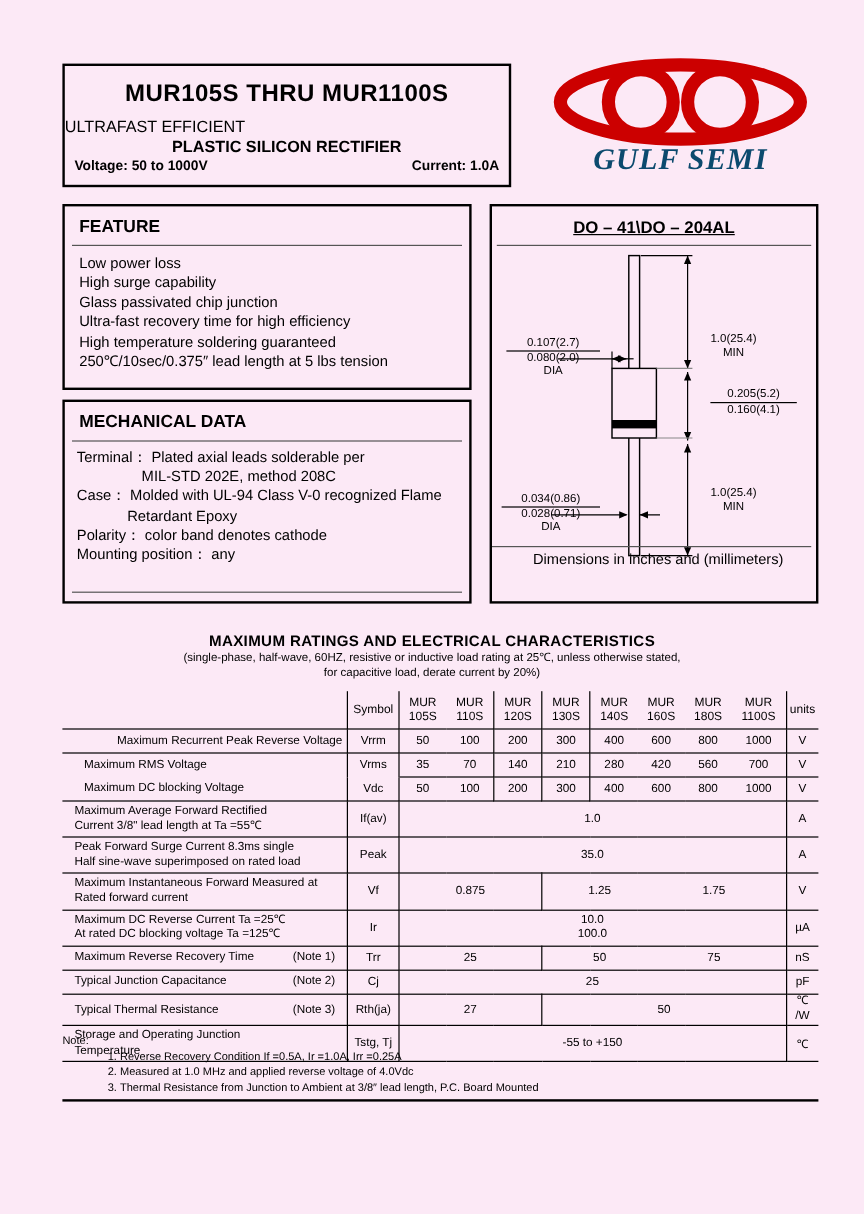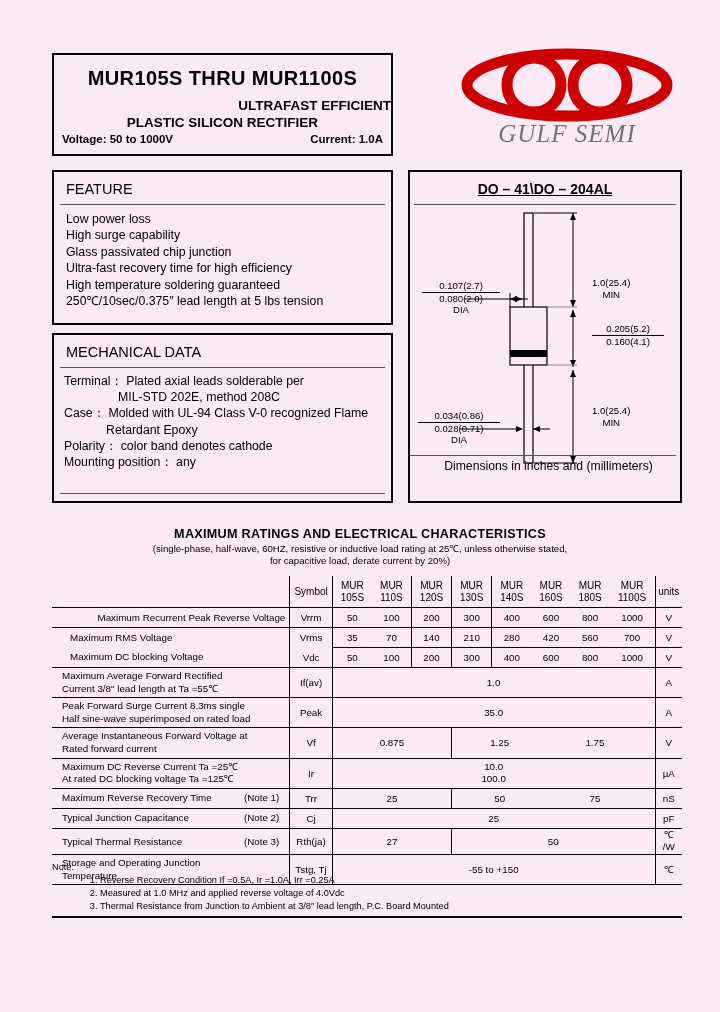--- a/index.html
+++ b/index.html
@@ -6,40 +6,40 @@
   body{
     width:720px;height:1012px;
     background:#fce9f6;
     font-family:"Liberation Sans", sans-serif;
     color:#000;
     overflow:hidden;
   }
   .page{position:relative;width:720px;height:1012px;}
 
   
-  .header{position:absolute;left:52px;top:53px;width:341px;height:103px;
+  .header{position:absolute;left:52px;top:53px;width:374px;height:103px;
           border:2px solid #000;box-sizing:border-box;}
   .h-title{text-align:center;font-size:20px;font-weight:bold;letter-spacing:.4px;
            margin-top:12px;}
-  .h-sub1{text-align:right;font-size:13.5px;font-weight:bold;margin-top:8px;}
+  .h-sub1{text-align:left;font-size:13.5px;font-weight:normal;margin-top:8px;}
   .h-sub2{text-align:center;font-size:13.5px;font-weight:bold;margin-top:2px;}
   .h-row{display:flex;justify-content:space-between;font-size:11.5px;font-weight:bold;
          padding:3px 8px 0 8px;gap:36px;}
 
   
   .logo{position:absolute;left:452px;top:48px;width:230px;height:112px;}
   .logo svg{display:block;margin:0 auto;}
-  .logo-text{text-align:center;font-family:"Liberation Serif",serif;font-weight:normal;
-             font-style:italic;font-size:25px;color:#737373;letter-spacing:1px;
+  .logo-text{text-align:center;font-family:"Liberation Serif",serif;font-weight:bold;
+             font-style:italic;font-size:25px;color:#0c4a6e;letter-spacing:1px;
              margin-top:-2px;}
 
   
   .feature-box{position:absolute;left:52px;top:170px;width:341px;height:155px;
                border:2px solid #000;box-sizing:border-box;}
-  .box-title{font-size:14.5px;font-weight:normal;padding:9px 0 0 12px;}
+  .box-title{font-size:14.5px;font-weight:bold;padding:9px 0 0 12px;}
   .box-rule{border-bottom:1px solid #555;margin:7px 6px 0 6px;}
   .feature-list{padding:6px 0 0 12px;font-size:12.3px;line-height:16.4px;}
   .feature-list div{white-space:nowrap;}
 
   
   .mech-box{position:absolute;left:52px;top:333px;width:341px;height:170px;
             border:2px solid #000;box-sizing:border-box;}
   .mech-list{padding:5px 0 0 10px;font-size:12.3px;line-height:16.2px;}
   .mech-list div{white-space:nowrap;}
   .ind1{padding-left:54px;}
@@ -317,21 +317,21 @@
         <div>Peak Forward Surge Current 8.3ms single</div>
         <div>Half sine-wave superimposed on rated load</div>
       </td>
       <td class="sym">Peak</td>
       <td class="v" colspan="8">35.0</td>
       <td class="u nb-r">A</td>
     </tr>
 
     <tr class="r2">
       <td class="lbl nb-l two-line" style="padding-left:10px !important;">
-        <div>Average Instantaneous Forward Voltage at</div>
+        <div>Maximum Instantaneous Forward Measured at</div>
         <div>Rated forward current</div>
       </td>
       <td class="sym">Vf</td>
       <td class="v" colspan="3">0.875</td>
       <td class="v" colspan="5">
         <div class="just">
               <span style="flex:1;text-align:center;">1.25</span>
               <span style="flex:1;text-align:center;">1.75</span>
             </div>
       </td>

